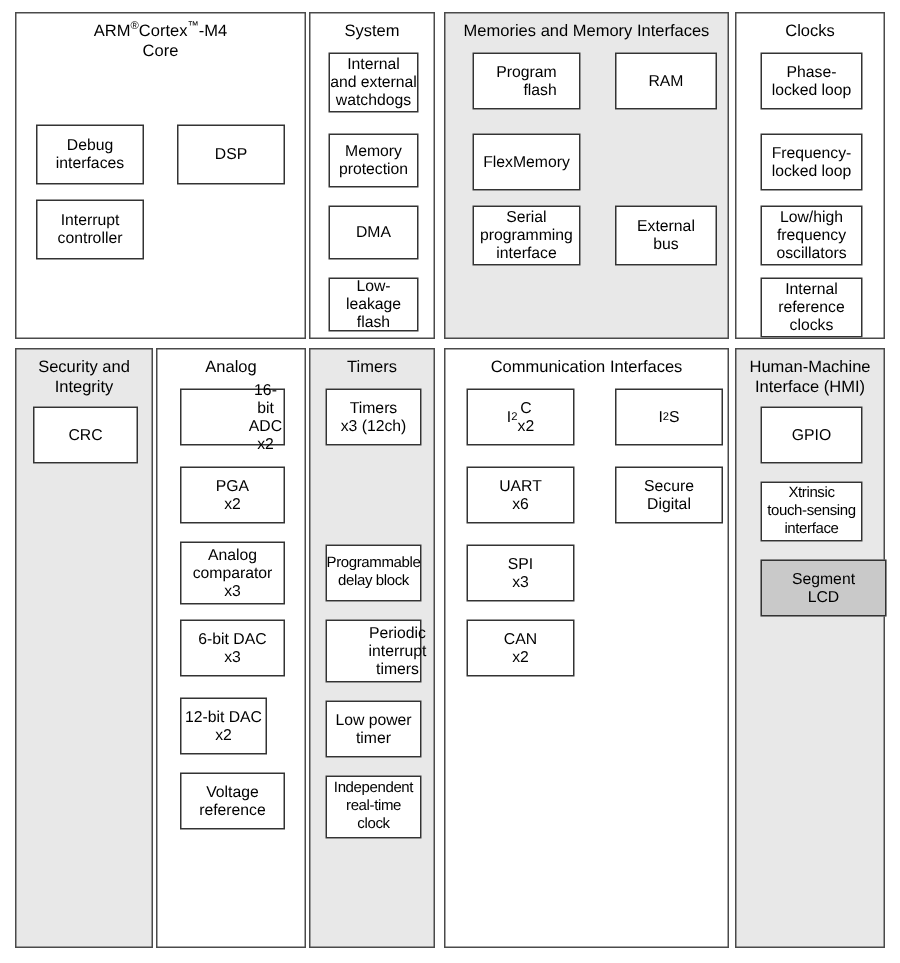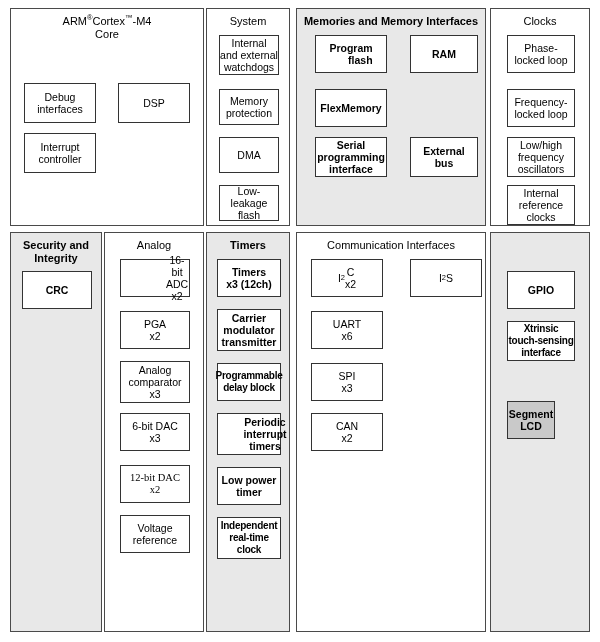--- a/index.html
+++ b/index.html
@@ -21,21 +21,21 @@
     width: 600px;
     height: 642px;
   }
 
   .panel {
     position: absolute;
     border: 1.5px solid #4a4a4a;
     box-sizing: border-box;
     background: #ffffff;
   }
-  .panel.shaded { background: #e8e8e8; font-weight: bold; }
+  .panel.shaded { background: #e8e8e8; }
 
   .panel-title {
     position: absolute;
     left: 0;
     right: 0;
     top: 6px;
     text-align: center;
     font-size: 11px;
     line-height: 12.5px;
     color: #000000;
@@ -133,59 +133,60 @@
     <div class="panel-title">Analog</div>
     <div class="block" style="left:15px; top:26px; width:70px; height:38px;padding-left:44px;">16-bit ADC
 x2</div>
     <div class="block" style="left:15px; top:78px; width:70px; height:38px;">PGA
 x2</div>
     <div class="block" style="left:15px; top:128px; width:70px; height:42px;">Analog
 comparator
 x3</div>
     <div class="block" style="left:15px; top:180px; width:70px; height:38px;">6-bit DAC
 x3</div>
-    <div class="block" style="left:15px; top:232px; width:70px; height:38px;font-family:Liberation Serif, serif;">12-bit DAC
+    <div class="block" style="left:15px; top:232px; width:58px; height:38px;">12-bit DAC
 x2</div>
     <div class="block" style="left:15px; top:282px; width:70px; height:38px;">Voltage
 reference</div>
   </div>
 
   <div class="panel shaded" style="left:206px; top:232px; width:84px; height:400px;">
     <div class="panel-title">Timers</div>
     <div class="block" style="left:10px; top:26px; width:64px; height:38px;">Timers
 x3 (12ch)</div>
-    <div class="block" style="left:10px; top:76px; width:64px; height:42px;">Carrier
-modulator
-transmitter</div>
     <div class="block tight" style="left:10px; top:130px; width:64px; height:38px;">Programmable
 delay block</div>
     <div class="block" style="left:10px; top:180px; width:64px; height:42px;padding-left:32px;">Periodic
 interrupt
 timers</div>
     <div class="block" style="left:10px; top:234px; width:64px; height:38px;">Low power
 timer</div>
     <div class="block tight" style="left:10px; top:284px; width:64px; height:42px;">Independent
 real-time
 clock</div>
   </div>
 
   <div class="panel" style="left:296px; top:232px; width:190px; height:400px;">
     <div class="panel-title">Communication Interfaces</div>
     <div class="block" style="left:14px; top:26px; width:72px; height:38px;">I<sup>2</sup>C<br>x2</div>
     <div class="block" style="left:113px; top:26px; width:72px; height:38px;">I<sup>2</sup>S</div>
     <div class="block" style="left:14px; top:78px; width:72px; height:38px;">UART
 x6</div>
+    <div class="block" style="left:113px; top:78px; width:72px; height:38px;">Secure
+Digital</div>
     <div class="block" style="left:14px; top:130px; width:72px; height:38px;">SPI
 x3</div>
     <div class="block" style="left:14px; top:180px; width:72px; height:38px;">CAN
 x2</div>
   </div>
 
   <div class="panel shaded" style="left:490px; top:232px; width:100px; height:400px;">
+    <div class="panel-title">Human-Machine
+Interface (HMI)</div>
     <div class="block" style="left:16px; top:38px; width:68px; height:38px;">GPIO</div>
     <div class="block tight" style="left:16px; top:88px; width:68px; height:40px;">Xtrinsic
 touch-sensing
 interface</div>
-    <div class="block filled" style="left:16px; top:140px; width:48px; height:38px;margin-top:28px;">Segment
+    <div class="block filled" style="left:16px; top:140px; width:84px; height:38px;">Segment
 LCD</div>
   </div>
 
 </div>
 
 </body></html>

